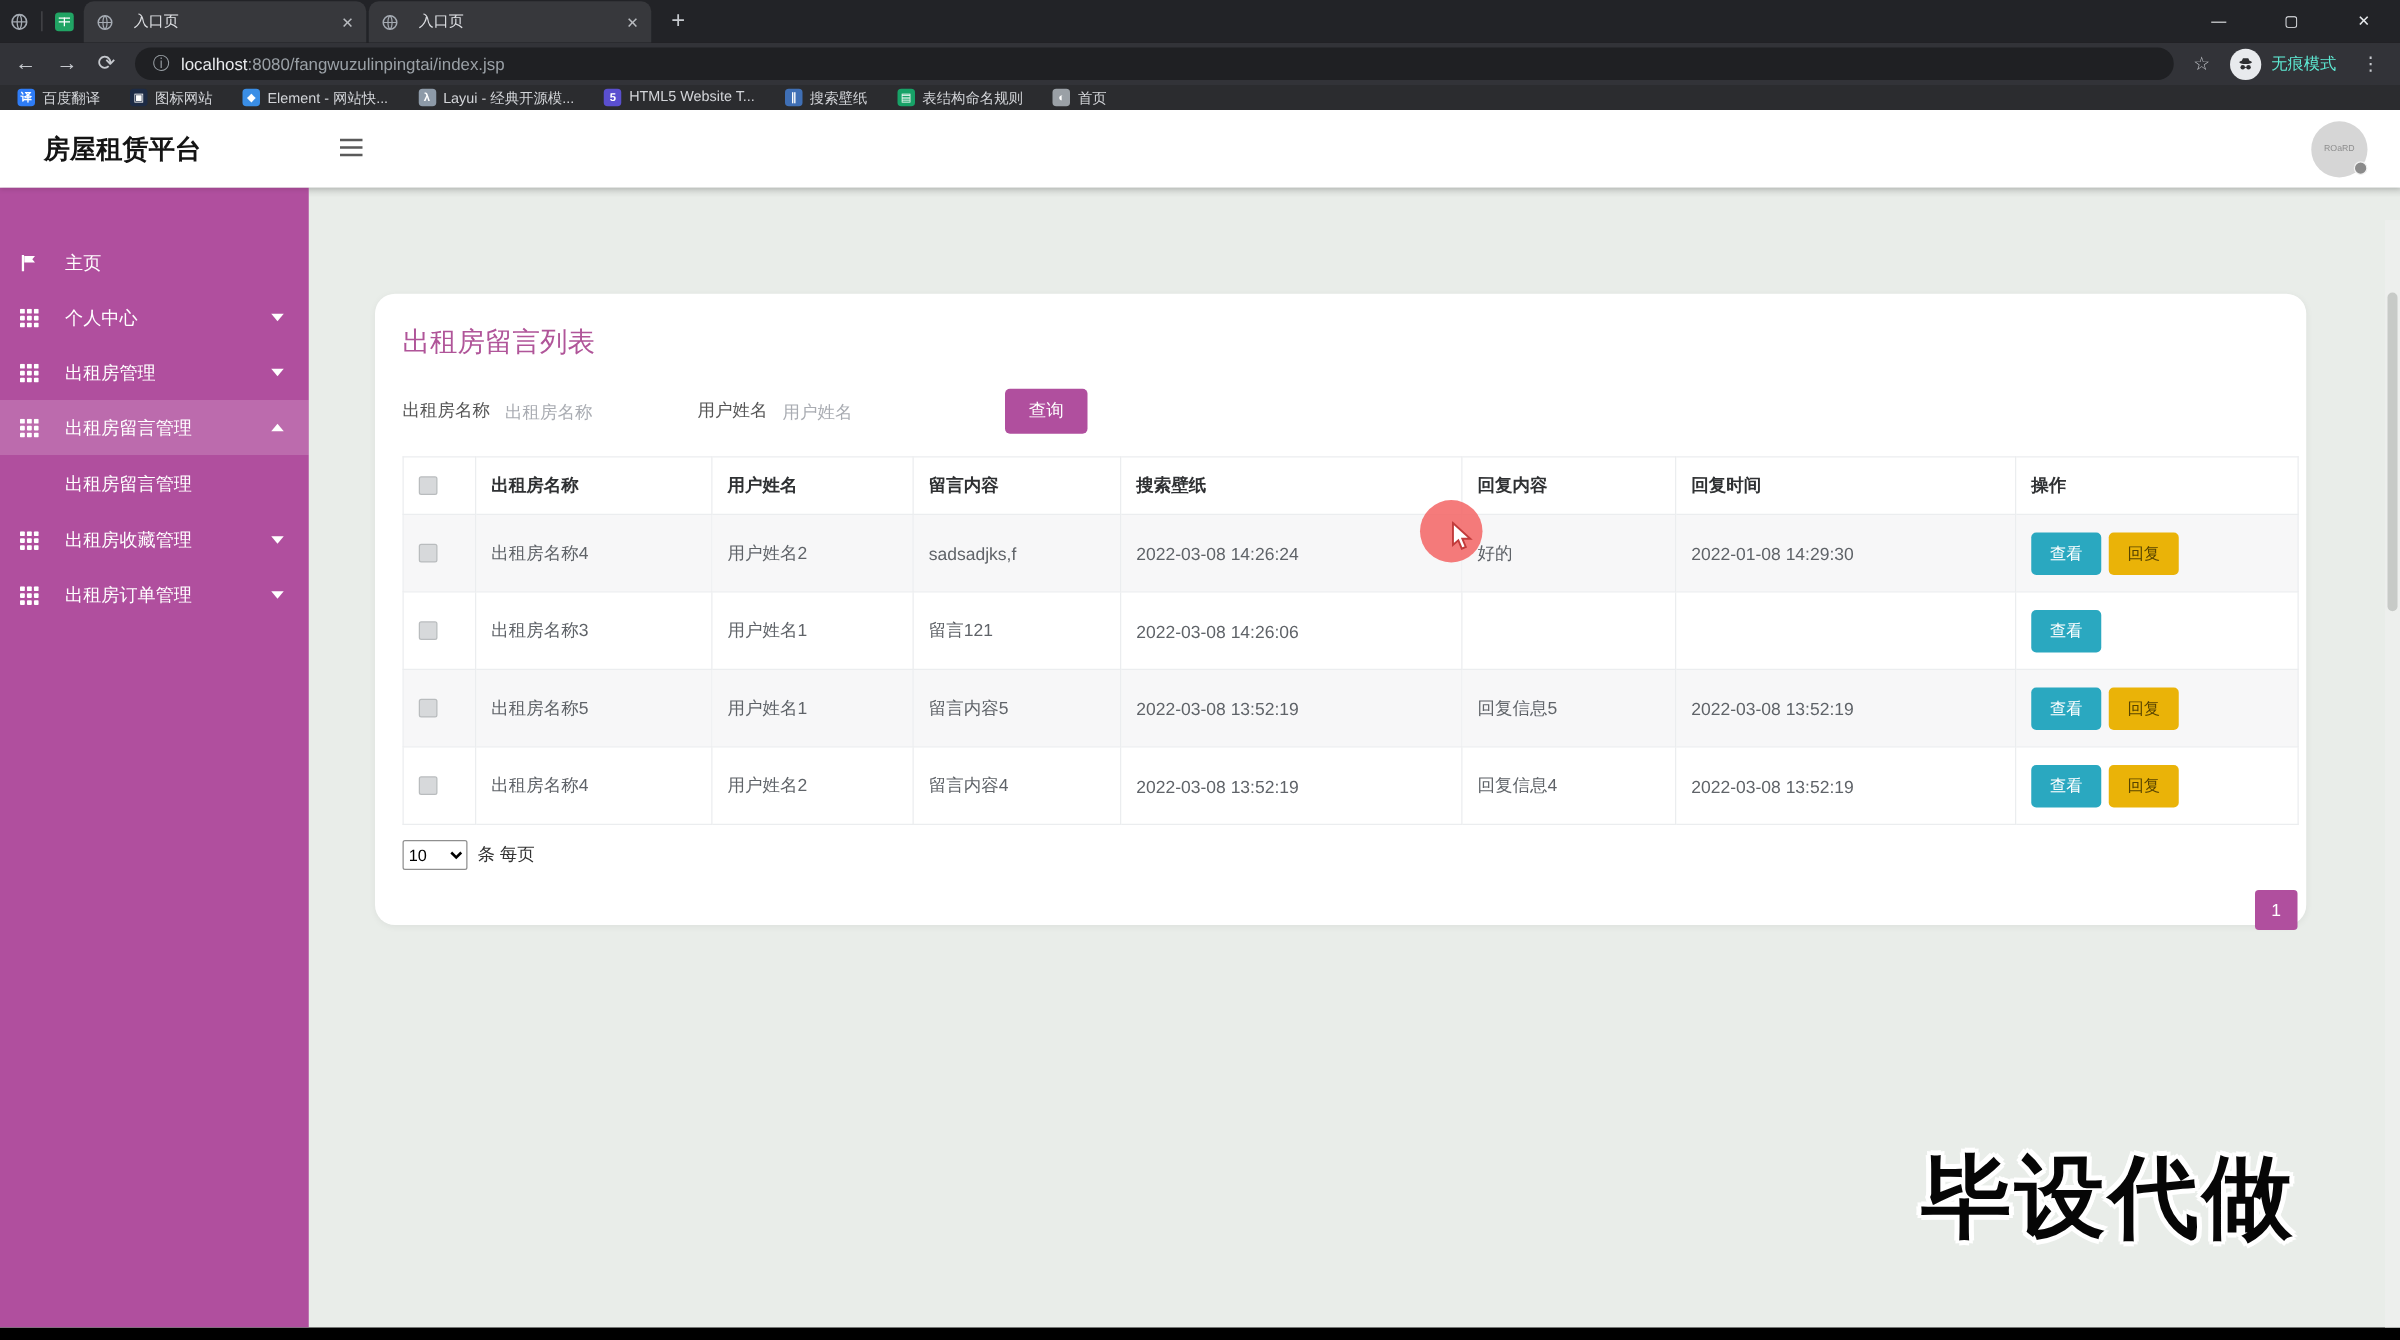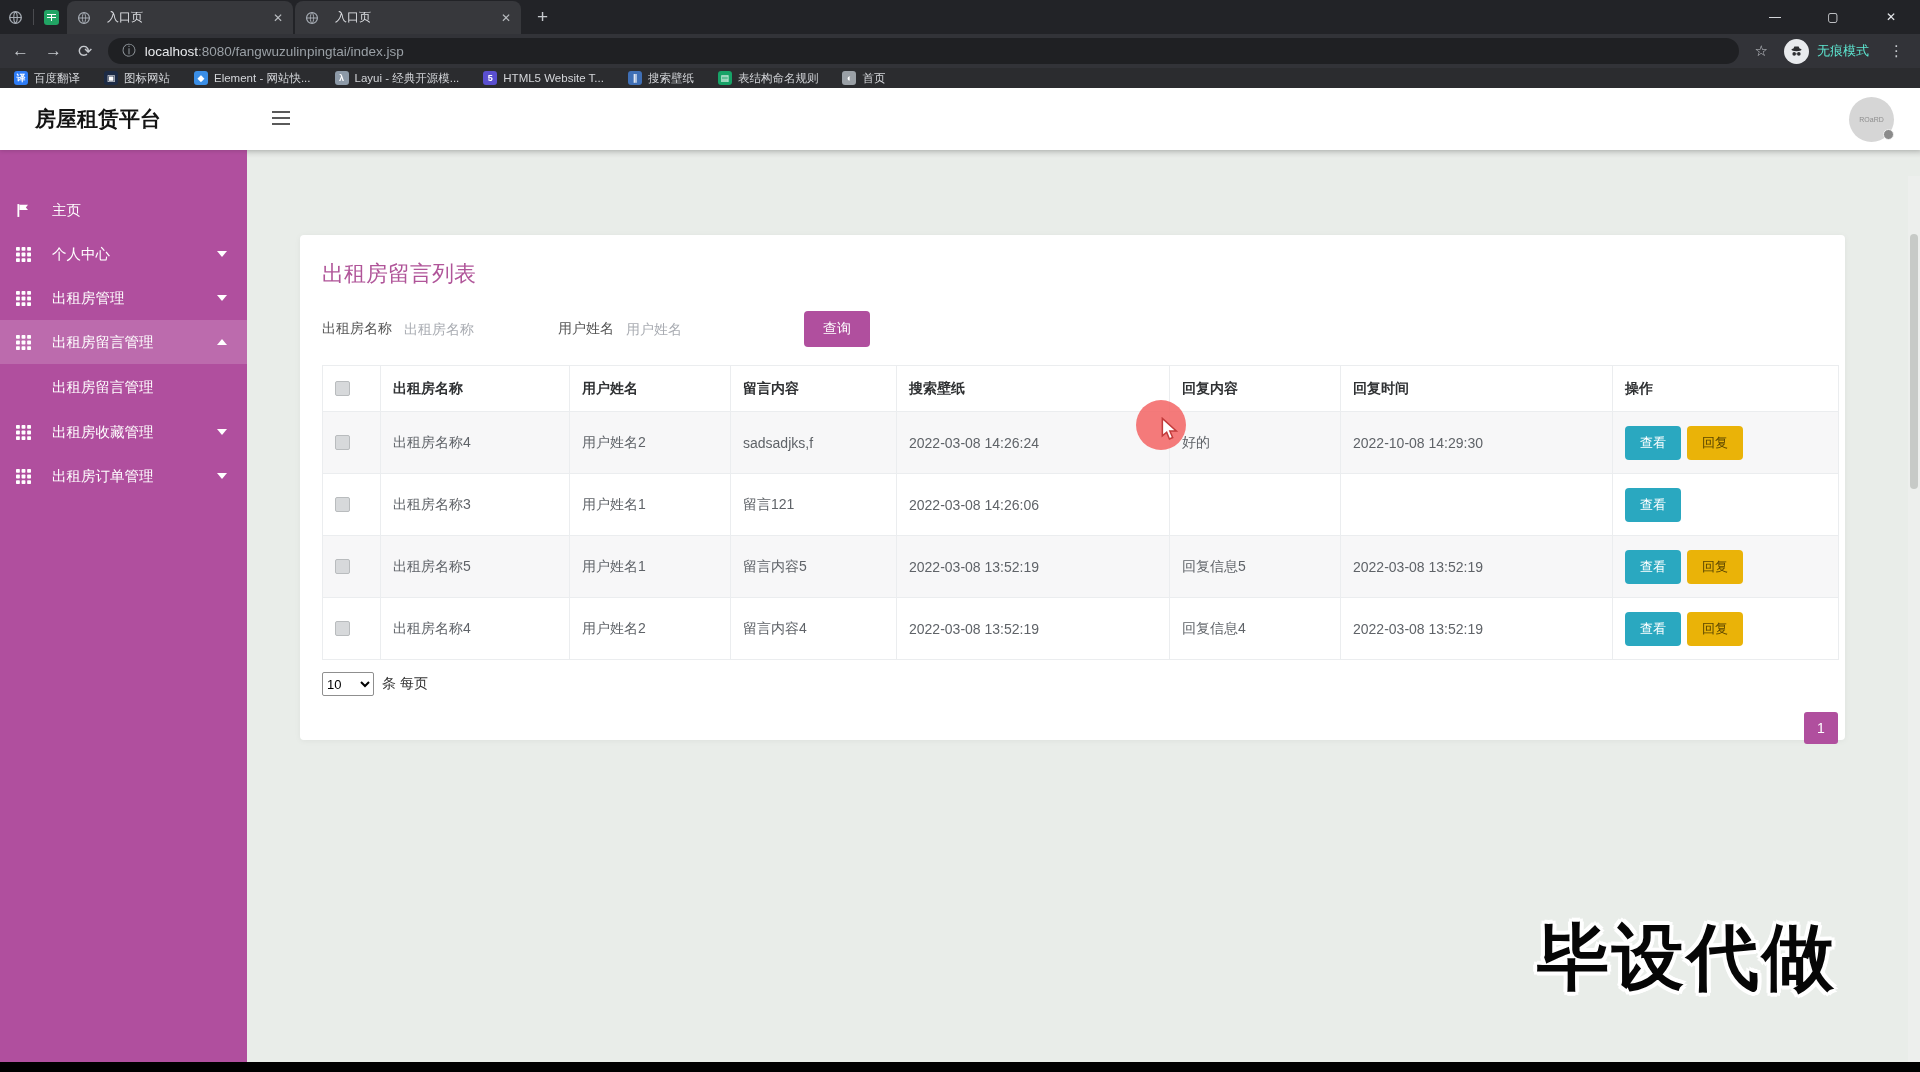--- a/index.html
+++ b/index.html
@@ -63,21 +63,21 @@
   .side-icon { width:16px; height:16px; margin-right:20px; display:flex; align-items:center; }
   .chev { margin-left:auto; width:0; height:0; border-left:5px solid transparent; border-right:5px solid transparent;
     border-top:6px solid #fff; }
   .chev.up { border-top:none; border-bottom:6px solid #fff; }
   .side-subitem { height:46px; display:flex; align-items:center; padding-left:52px; color:#fff; font-size:14.5px; }
 
   .main { position:absolute; left:247px; top:62px; width:1673px; height:912px; }
   .main::before { content:""; position:absolute; top:0; left:0; width:100%; height:8px;
     background:linear-gradient(rgba(0,0,0,.10),transparent); }
   .card { position:absolute; left:53px; top:85px; width:1545px; height:505px; background:#fff;
-    border-radius:4px; box-shadow:0 1px 6px rgba(0,0,0,.05); padding:24px 7px 0 22px; }
+    border-radius:16px; box-shadow:0 1px 6px rgba(0,0,0,.05); padding:24px 7px 0 22px; }
   .page-title { font-size:22px; color:#b05599; }
   .filterrow { margin-top:22px; display:flex; align-items:center; font-size:14px; color:#555; }
   .filter-label { margin-right:12px; }
   .filter-input { width:118px; margin-right:36px; border:none; outline:none; font-size:14px; color:#333; background:transparent; }
   .filter-input::placeholder { color:#a9acb2; }
   .search-btn { margin-left:24px; background:#b04f9e; color:#fff; border:none; border-radius:4px;
     padding:9px 19px; font-size:14px; }
 
   table { margin-top:18px; border-collapse:collapse; table-layout:fixed; width:1516px;
     font-size:14px; color:#5f6368; }
@@ -383,21 +383,21 @@
         <tbody>
           <tr>
               <td>
                 <div class="cb"></div>
               </td>
               <td class="c-name">出租房名称4</td>
               <td class="c-user">用户姓名2</td>
               <td class="c-content">sadsadjks,f</td>
               <td class="c-time">2022-03-08 14:26:24</td>
               <td class="c-reply">好的</td>
-              <td class="c-reply_time">2022-10-08 14:29:30</td>
+              <td class="c-reply_time">2022-01-08 14:29:30</td>
               <td>
                 <div class="actions" style="display:flex;">
                   <button class="btn btn-view">查看</button>
                   <button class="btn btn-reply">回复</button>
                 </div>
               </td>
             </tr>
             <tr>
               <td>
                 <div class="cb"></div>

